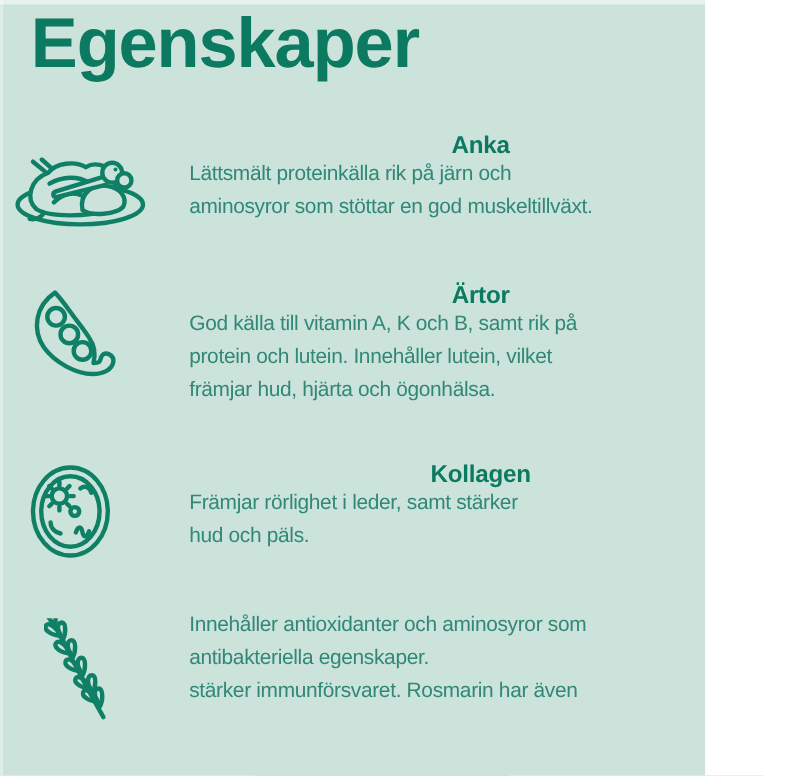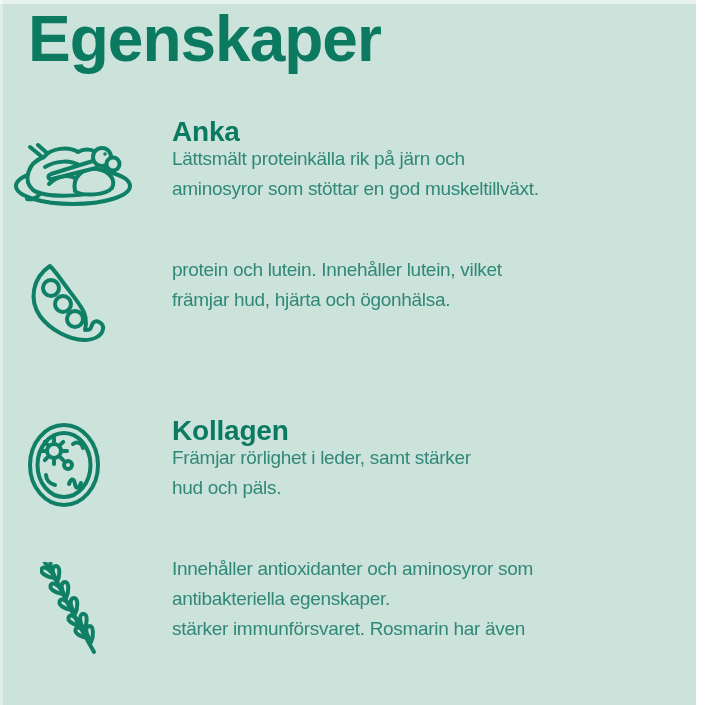--- a/index.html
+++ b/index.html
@@ -2,38 +2,38 @@
 <html style="--background: #cbe3db; --heading: #0c7a60; --section-title: #0c7a60; --body-text: #318877; --icon-stroke: #0f8066;"><head>
 <meta charset="utf-8">
 <style>
   html,body{margin:0;padding:0;}
   body{
     width:717px;height:705px;
     font-family:"Liberation Sans","DejaVu Sans",sans-serif;
     background:#ffffff;
   }
   #page{
-    position:relative;width:696px;height:705px;overflow:hidden;
+    position:relative;width:641px;height:705px;overflow:hidden;
     background:var(--background,#cbe3db);
   }
   
   #page::before{content:"";position:absolute;top:0;left:0;right:0;height:4px;
     background:rgba(255,255,255,.55);pointer-events:none;}
   #page::after{content:"";position:absolute;top:0;left:0;bottom:0;width:3px;
     background:rgba(255,255,255,.35);pointer-events:none;}
 
   h1{
     position:absolute;left:28px;top:6px;margin:0;
     font-size:64px;line-height:1.05;font-weight:bold;
     letter-spacing:-1px;color:var(--heading,#0c7a60);
   }
   .item{position:absolute;left:172px;width:530px;}
   .item h2{
-    margin:0;font-size:28px;line-height:25px;font-weight:bold;
-    letter-spacing:-0.2px;color:var(--section-title,#0c7a60);
+    margin:0;font-size:22px;line-height:25px;font-weight:bold;
+    letter-spacing:-0.2px;color:var(--section-title,#0c7a60);text-align:center;
   }
   .line{
     font-size:19px;line-height:30px;letter-spacing:-0.3px;
     color:var(--body-text,#318877);
   }
   .s1{top:119px}.s2{top:255px}.s3{top:418px}.s4{top:554px}
 
   .icon{position:absolute;}
   .icon svg{display:block;}
   .icon path,.icon circle,.icon ellipse,.icon line{
@@ -80,20 +80,22 @@
   <div class="icon i-pea">
     <svg width="88" height="82" viewBox="0 0 88 82">
       <path stroke-width="4.5" d="M 26,4 C 8,16 5,38 16,54 C 26,68 46,78 60,78 C 70,78 78,74 79,67 C 80,61 72,57 69,61 C 66,65 69,68 61,68 C 63,60 62,52 57,45 C 52,37 46,30 41,23 C 36,16 31,9 26,4 Z"></path>
       <circle stroke-width="4.5" cx="27" cy="26" r="8"></circle>
       <circle stroke-width="4.5" cx="39" cy="42" r="8"></circle>
       <circle stroke-width="4.5" cx="51" cy="57" r="8"></circle>
     </svg>
   </div>
 
   <section class="item s2">
+    <h2>Ärtor</h2>
+    <div class="line">God källa till vitamin A, K och B, samt rik på</div>
     <div class="line">protein och lutein. Innehåller lutein, vilket</div>
     <div class="line">främjar hud, hjärta och ögonhälsa.</div>
   </section>
 
   <div class="icon i-petri">
     <svg width="76" height="88" viewBox="0 0 76 88">
       <ellipse stroke-width="4.5" cx="38" cy="44" rx="34" ry="40"></ellipse>
       <ellipse stroke-width="4.5" cx="38" cy="44" rx="26.5" ry="32"></ellipse>
       <circle cx="28" cy="30" r="7"></circle>
       <line stroke-width="3.5" x1="37.5" y1="30" x2="41" y2="30"></line>

